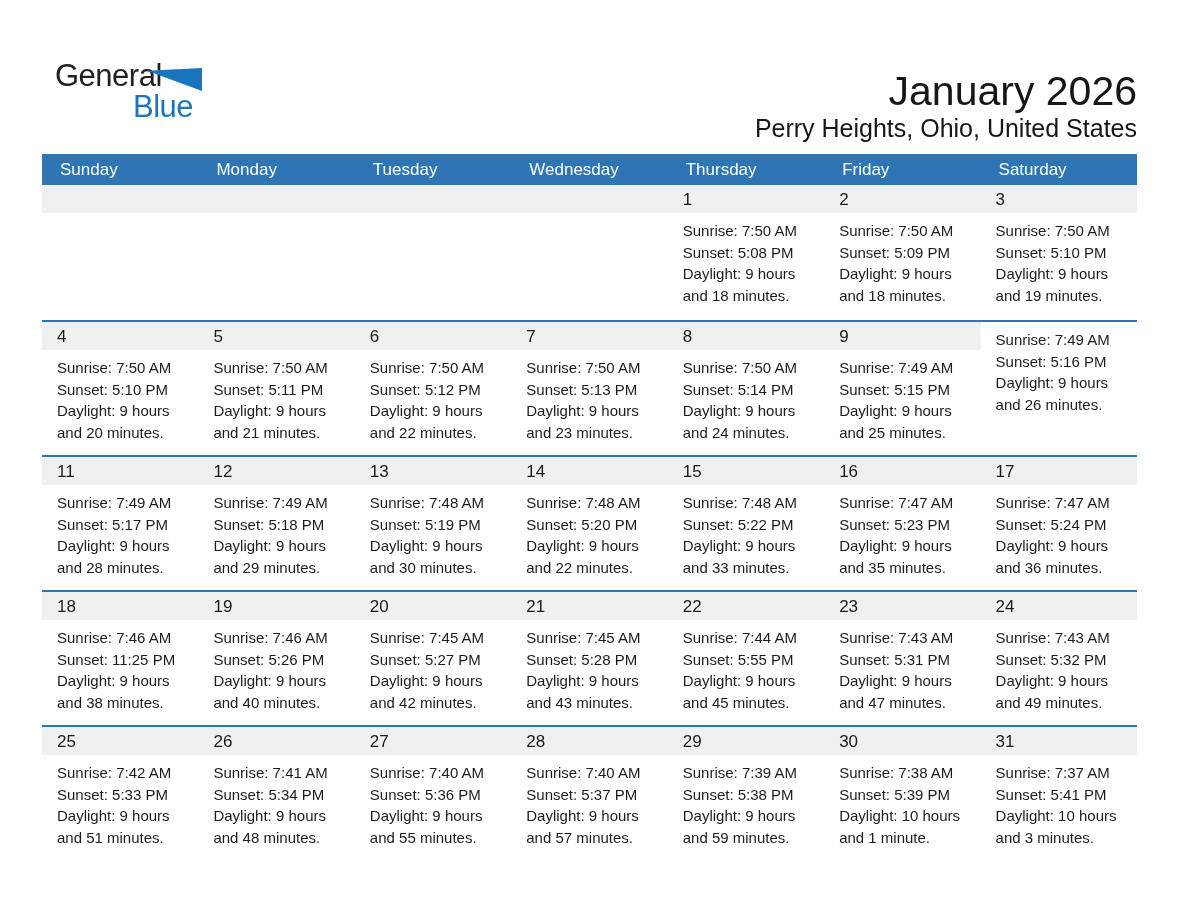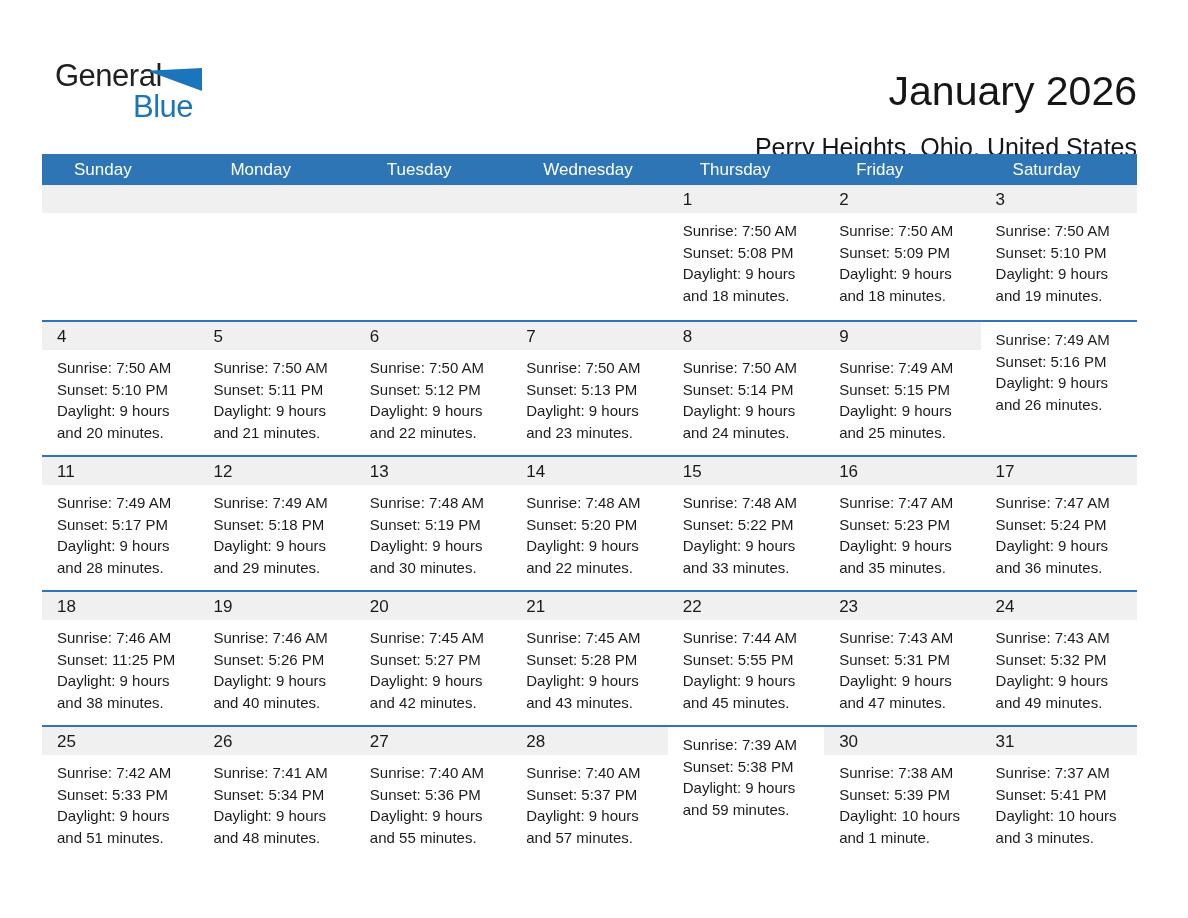--- a/index.html
+++ b/index.html
@@ -35,34 +35,33 @@
   .title {
     position: absolute; right: 51px; top: 55px;
     font-size: 41px; font-weight: 400; text-align: right; color: #161616;
     white-space: nowrap;
     margin-top: 13px;
   }
   .subtitle {
     position: absolute; right: 51px; top: 114px;
     font-size: 25px; font-weight: 400; text-align: right; color: #161616;
     white-space: nowrap;
-    margin-top: 19px;
   }
 
   
   .calendar {
     position: absolute; left: 42px; top: 154px; width: 1095px;
   }
   .weekday-row {
     display: grid; grid-template-columns: repeat(7, 1fr);
     height: 31px; background: var(--header-bar, #2d75b5);
   }
   .wd {
     color: var(--weekday-text, #ffffff);
-    font-size: 17px; line-height: 31px; padding-left: 32px;
+    font-size: 17px; line-height: 31px; padding-left: 18px;
     overflow: hidden; white-space: nowrap;
   }
   .week {
     display: grid; grid-template-columns: repeat(7, 1fr);
     height: 135px; box-sizing: border-box;
   }
   .week:not(.first) { border-top: 2px solid var(--week-separator, #2d75b5); }
   .cell { overflow: hidden; }
   .num {
     height: 28px; line-height: 30px;
@@ -370,20 +369,21 @@
           <div class="cell">
             <div class="num">28</div>
             <div class="lines">
               <div class="ln">Sunrise: 7:40 AM</div>
               <div class="ln">Sunset: 5:37 PM</div>
               <div class="ln">Daylight: 9 hours</div>
               <div class="ln">and 57 minutes.</div>
             </div>
           </div>
           <div class="cell">
+            <div class="num">29</div>
             <div class="lines">
               <div class="ln">Sunrise: 7:39 AM</div>
               <div class="ln">Sunset: 5:38 PM</div>
               <div class="ln">Daylight: 9 hours</div>
               <div class="ln">and 59 minutes.</div>
             </div>
           </div>
           <div class="cell">
             <div class="num">30</div>
             <div class="lines">

